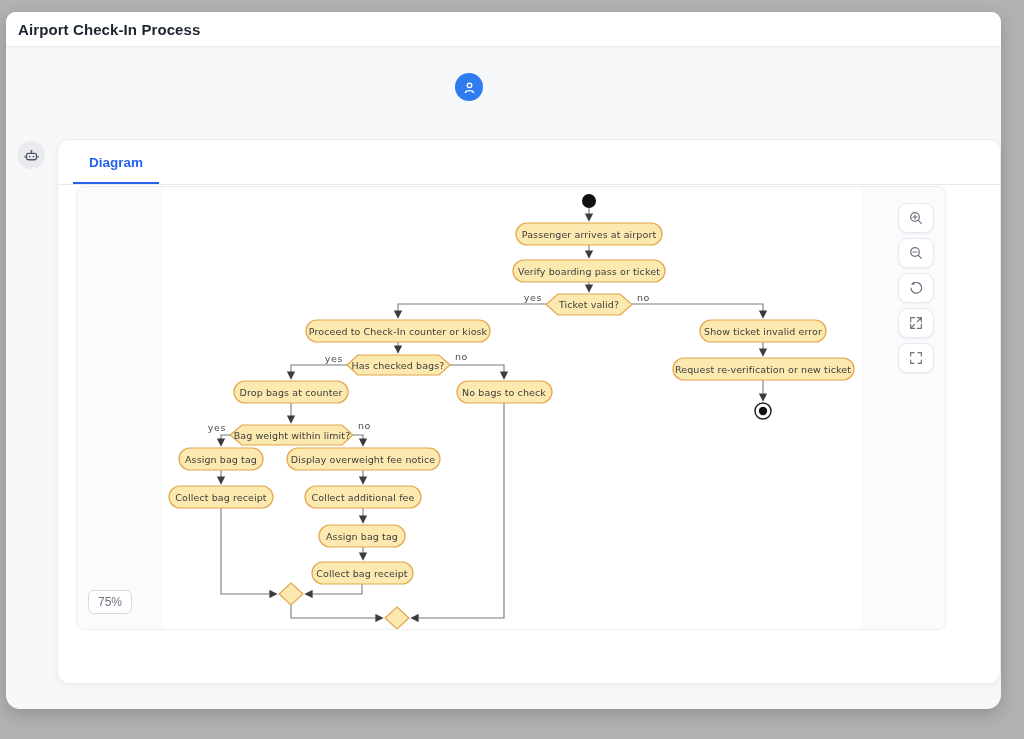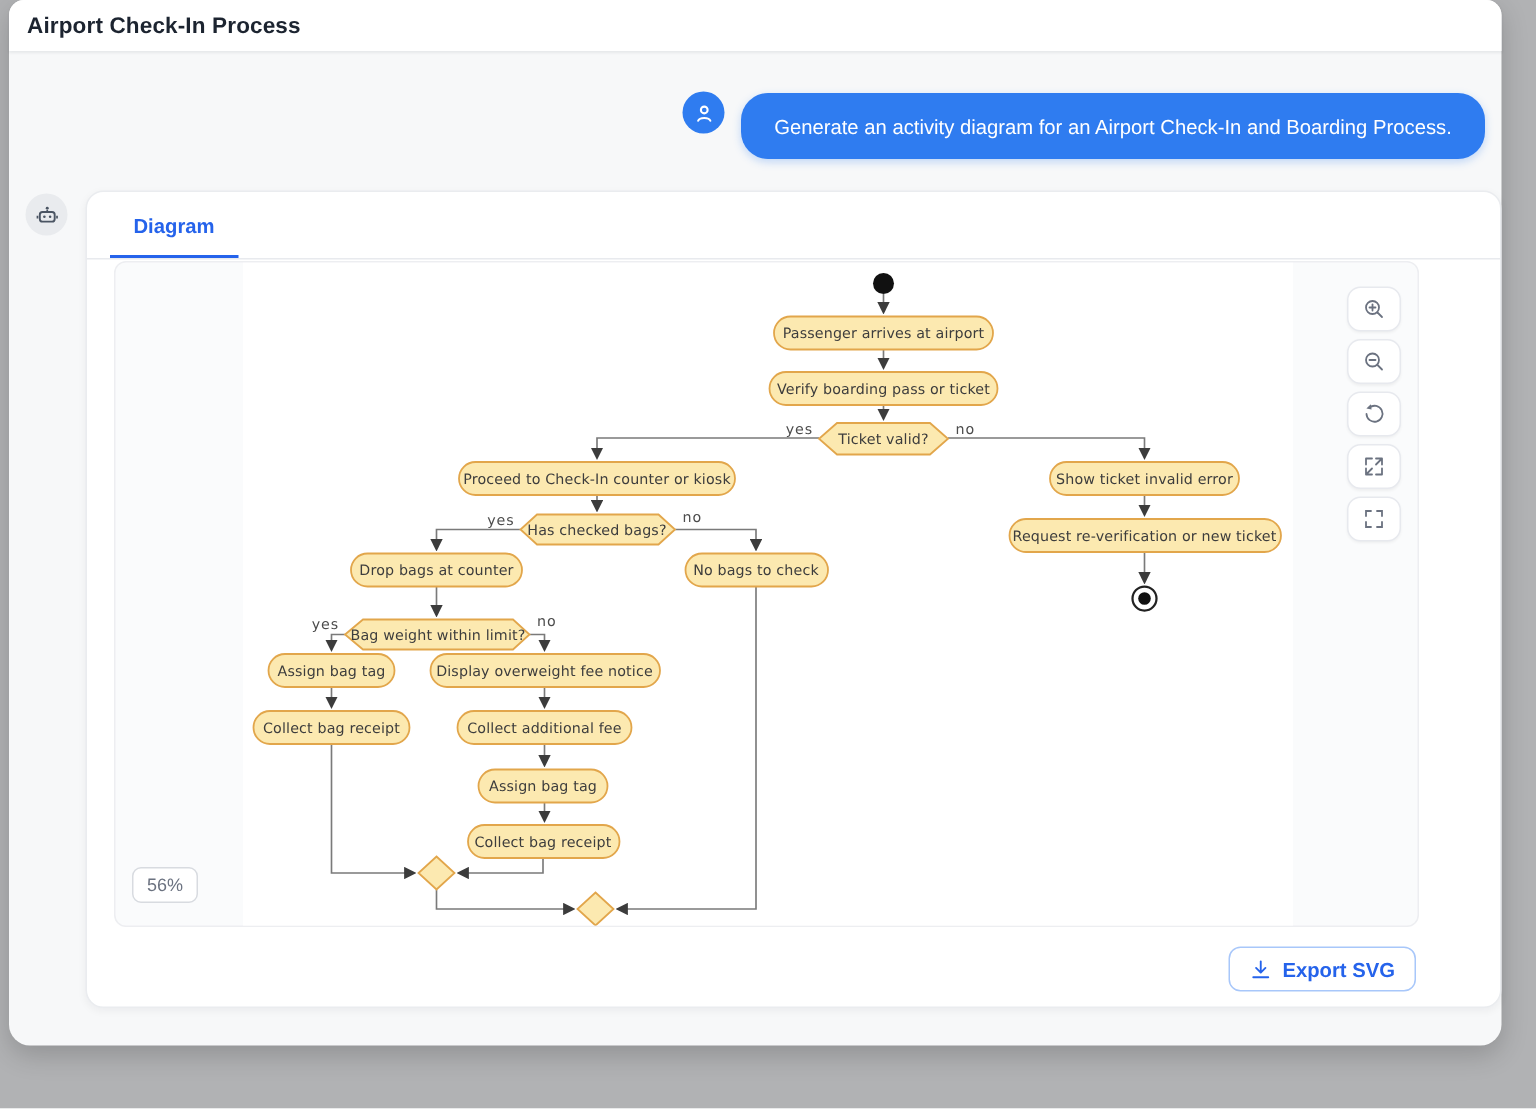--- a/index.html
+++ b/index.html
@@ -1,19 +1,19 @@
 <!DOCTYPE html>
 <html><head>
 <meta charset="utf-8">
 <style>
   * { margin:0; padding:0; box-sizing:border-box; }
   html,body { width:1024px; height:739px; }
   body { font-family:"Liberation Sans",sans-serif; }
   .stage { position:relative; width:1024px; height:739px; background:#b1b2b4; overflow:hidden; }
-  .window { position:absolute; left:6px; top:0; width:995px; height:697px;
+  .window { position:absolute; left:6px; top:12px; width:995px; height:697px;
             background:#f7f8f9; border-radius:10px 10px 14px 14px;
             box-shadow:0 6px 18px rgba(0,0,0,.18); }
   .titlebar { position:absolute; top:0; left:0; right:0; height:34px; background:#fff;
               border-radius:10px 10px 0 0; box-shadow:0 1px 2px rgba(16,24,40,.07);
               display:flex; align-items:center; padding:0 12px; }
   .title { font-size:15px; font-weight:bold; color:#1c2430; letter-spacing:.1px; }
 
   .user-avatar { position:absolute; left:449px; top:61px; width:28px; height:28px;
                  border-radius:50%; background:#2f7cf0; display:flex; align-items:center; justify-content:center; }
   .bubble { position:absolute; left:488px; top:62px; width:496px; height:44px;
@@ -64,23 +64,20 @@
 
     <div class="titlebar">
       <div class="title">Airport Check-In Process</div>
     </div>
 
     <div class="user-avatar">
       <svg width="15" height="15" viewBox="0 0 24 24">
         <circle cx="12" cy="8.5" r="3.6" fill="none" stroke="#fff" stroke-width="2.2"></circle>
         <path d="M5.5 20 c1.4-4 11.6-4 13 0" fill="none" stroke="#fff" stroke-width="2.2" stroke-linecap="round"></path>
       </svg>
-    </div>
-    <div class="bubble">
-      <span>Generate an activity diagram for an Airport Check-In and Boarding Process.</span>
     </div>
 
     <div class="bot-avatar">
       <svg width="17" height="17" viewBox="0 0 24 24">
         <rect x="5" y="9" width="14" height="9" rx="2.5" fill="none" stroke="#4b5563" stroke-width="1.8"></rect>
         <circle cx="12" cy="5.5" r="1.4" fill="#4b5563"></circle>
         <line x1="12" y1="7" x2="12" y2="9" stroke="#4b5563" stroke-width="1.6"></line>
         <circle cx="9.3" cy="13.5" r="1.2" fill="#4b5563"></circle>
         <circle cx="14.7" cy="13.5" r="1.2" fill="#4b5563"></circle>
         <line x1="2.8" y1="12.5" x2="2.8" y2="15" stroke="#4b5563" stroke-width="1.6"></line>
@@ -248,29 +245,22 @@
             <svg width="16" height="16" viewBox="0 0 24 24">
               <path d="M4 9 v-5 h5" fill="none" stroke="currentColor" stroke-width="1.8" stroke-linecap="round"></path>
               <path d="M15 4 h5 v5" fill="none" stroke="currentColor" stroke-width="1.8" stroke-linecap="round"></path>
               <path d="M20 15 v5 h-5" fill="none" stroke="currentColor" stroke-width="1.8" stroke-linecap="round"></path>
               <path d="M9 20 h-5 v-5" fill="none" stroke="currentColor" stroke-width="1.8" stroke-linecap="round"></path>
             </svg>
           </div>
         </div>
 
         <div class="zoom-badge">
-          <span>56%</span>
+          <span>75%</span>
         </div>
       </div>
 
       <div class="actions-row">
-        <div class="action-btn">
-          <svg width="15" height="15" viewBox="0 0 24 24">
-            <path d="M12 3 v11 M7 10 l5 5 5-5" fill="none" stroke="currentColor" stroke-width="2" stroke-linecap="round" stroke-linejoin="round"></path>
-            <path d="M4 20 h16" fill="none" stroke="currentColor" stroke-width="2" stroke-linecap="round"></path>
-          </svg>
-          <span>Export SVG</span>
-        </div>
       </div>
 
     </div>
   </div>
 </div>
 
 </body></html>

